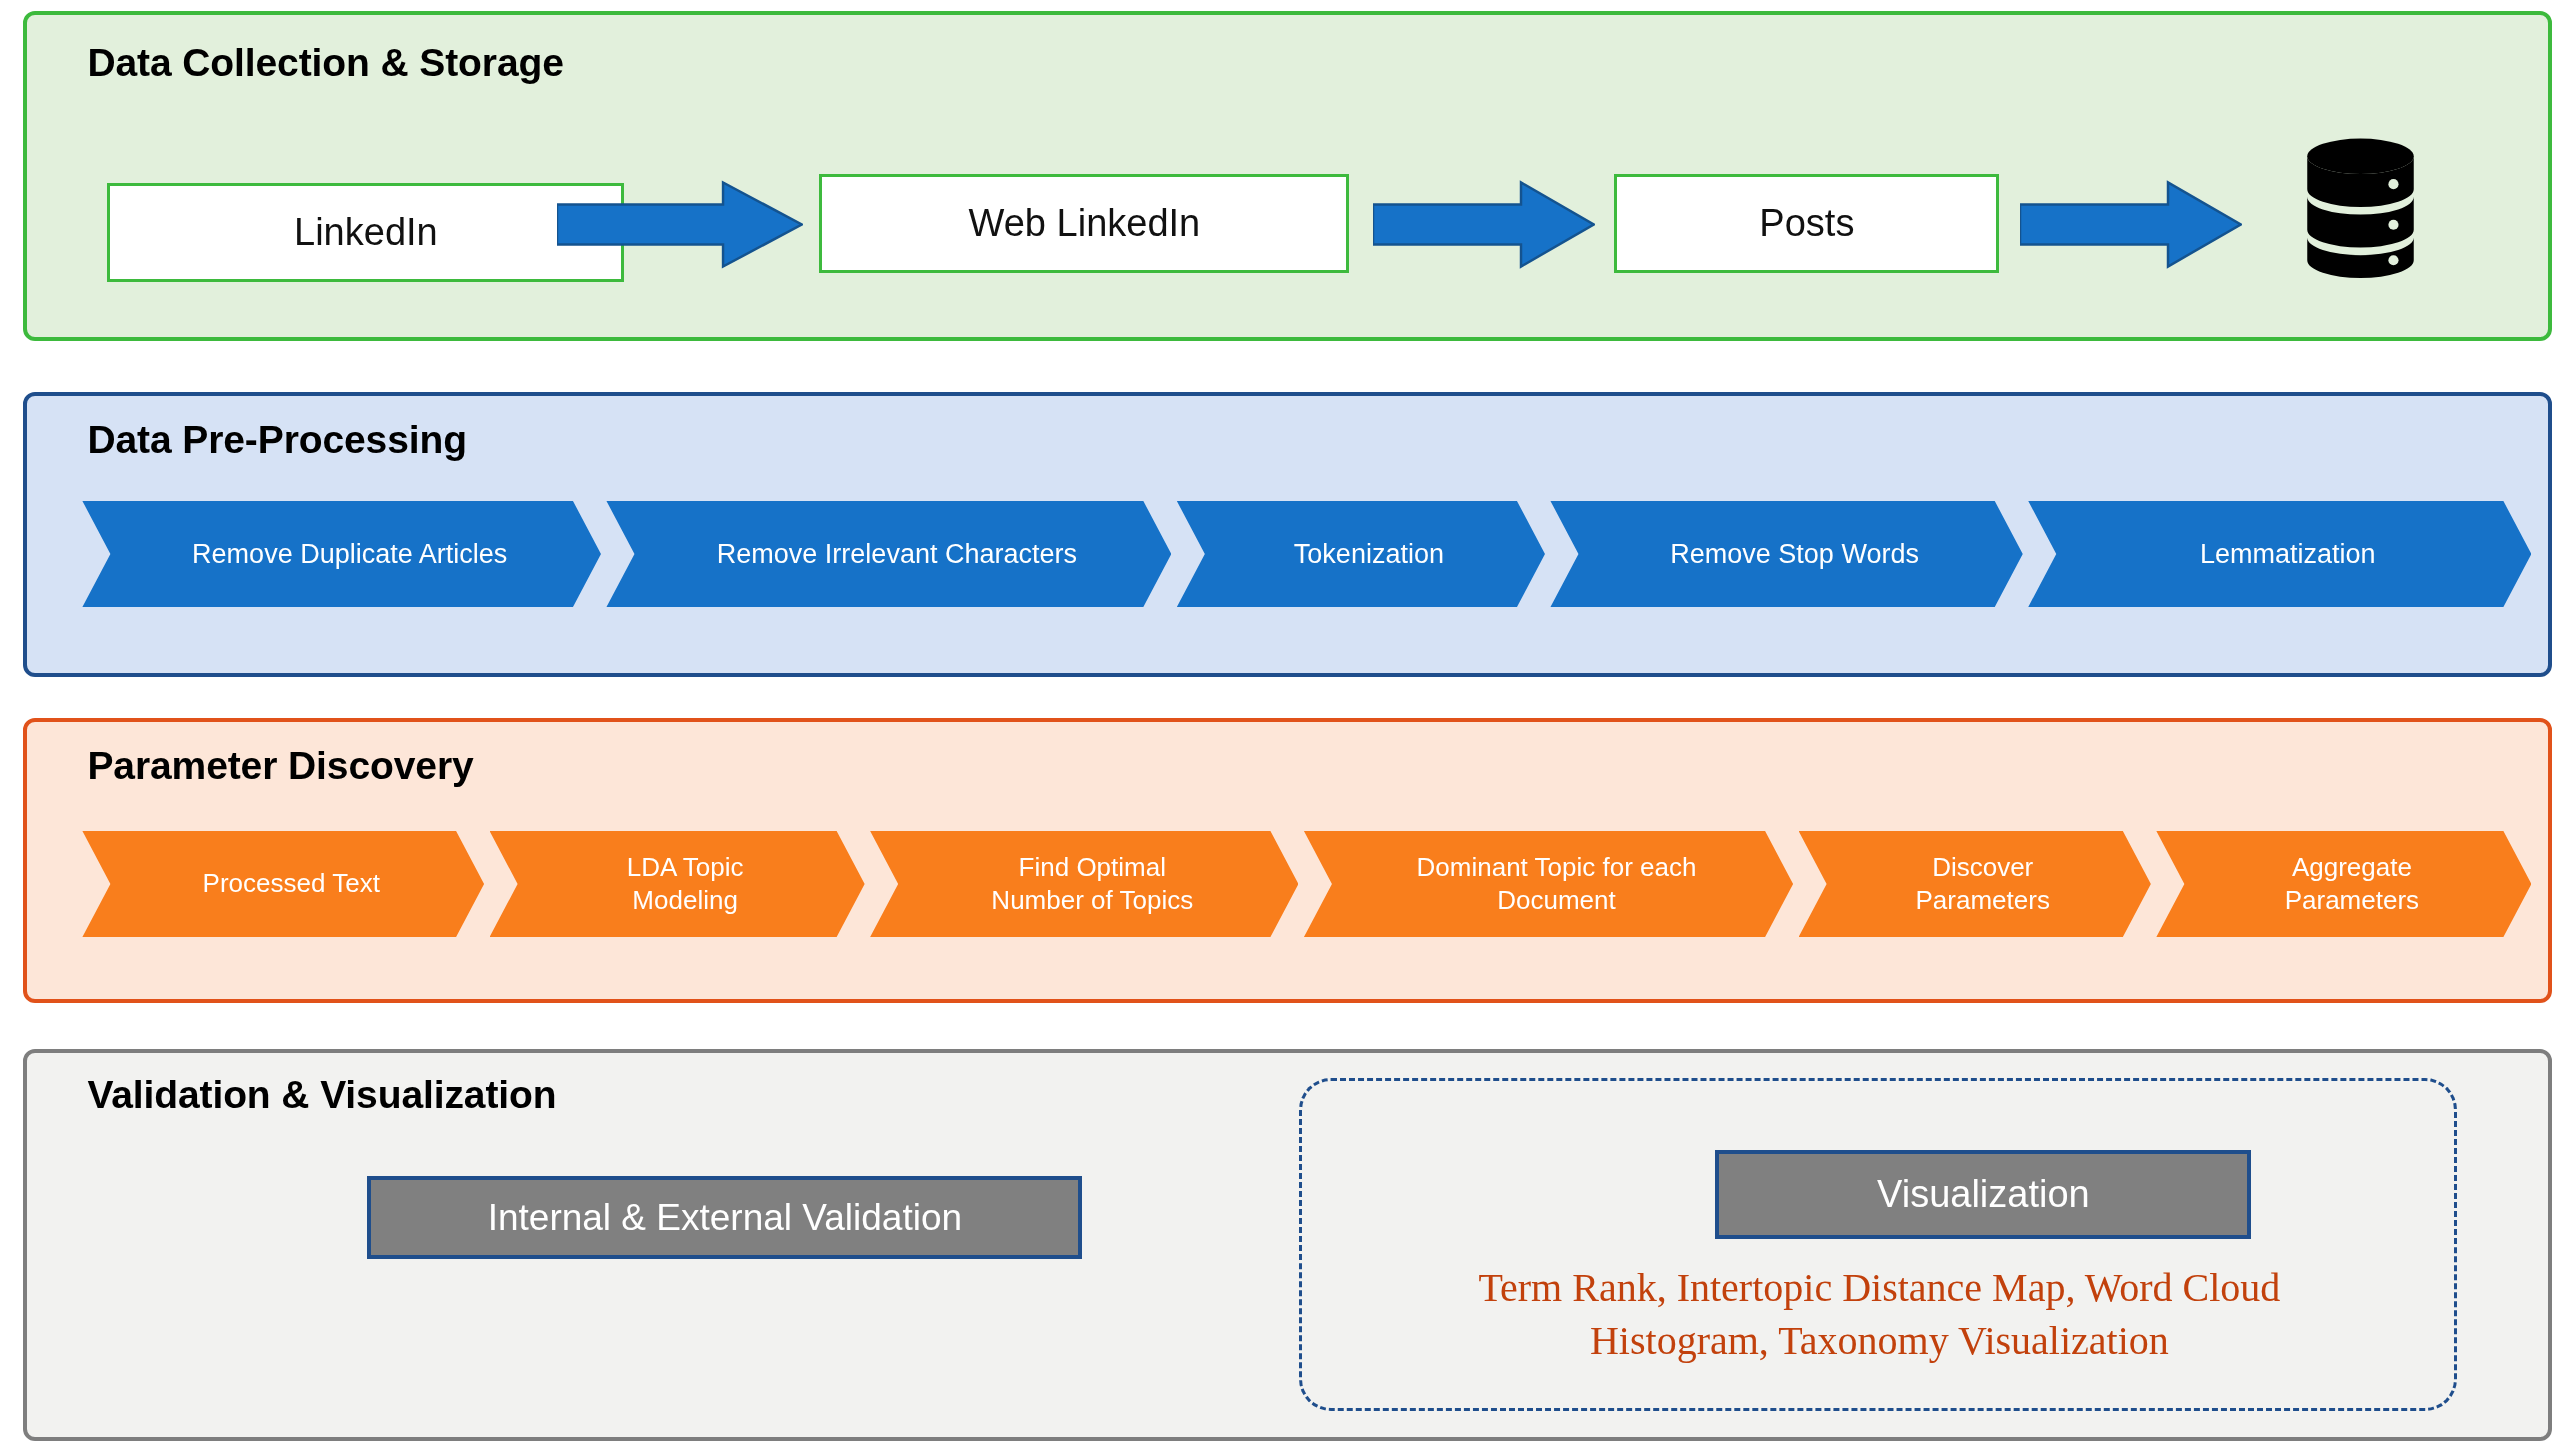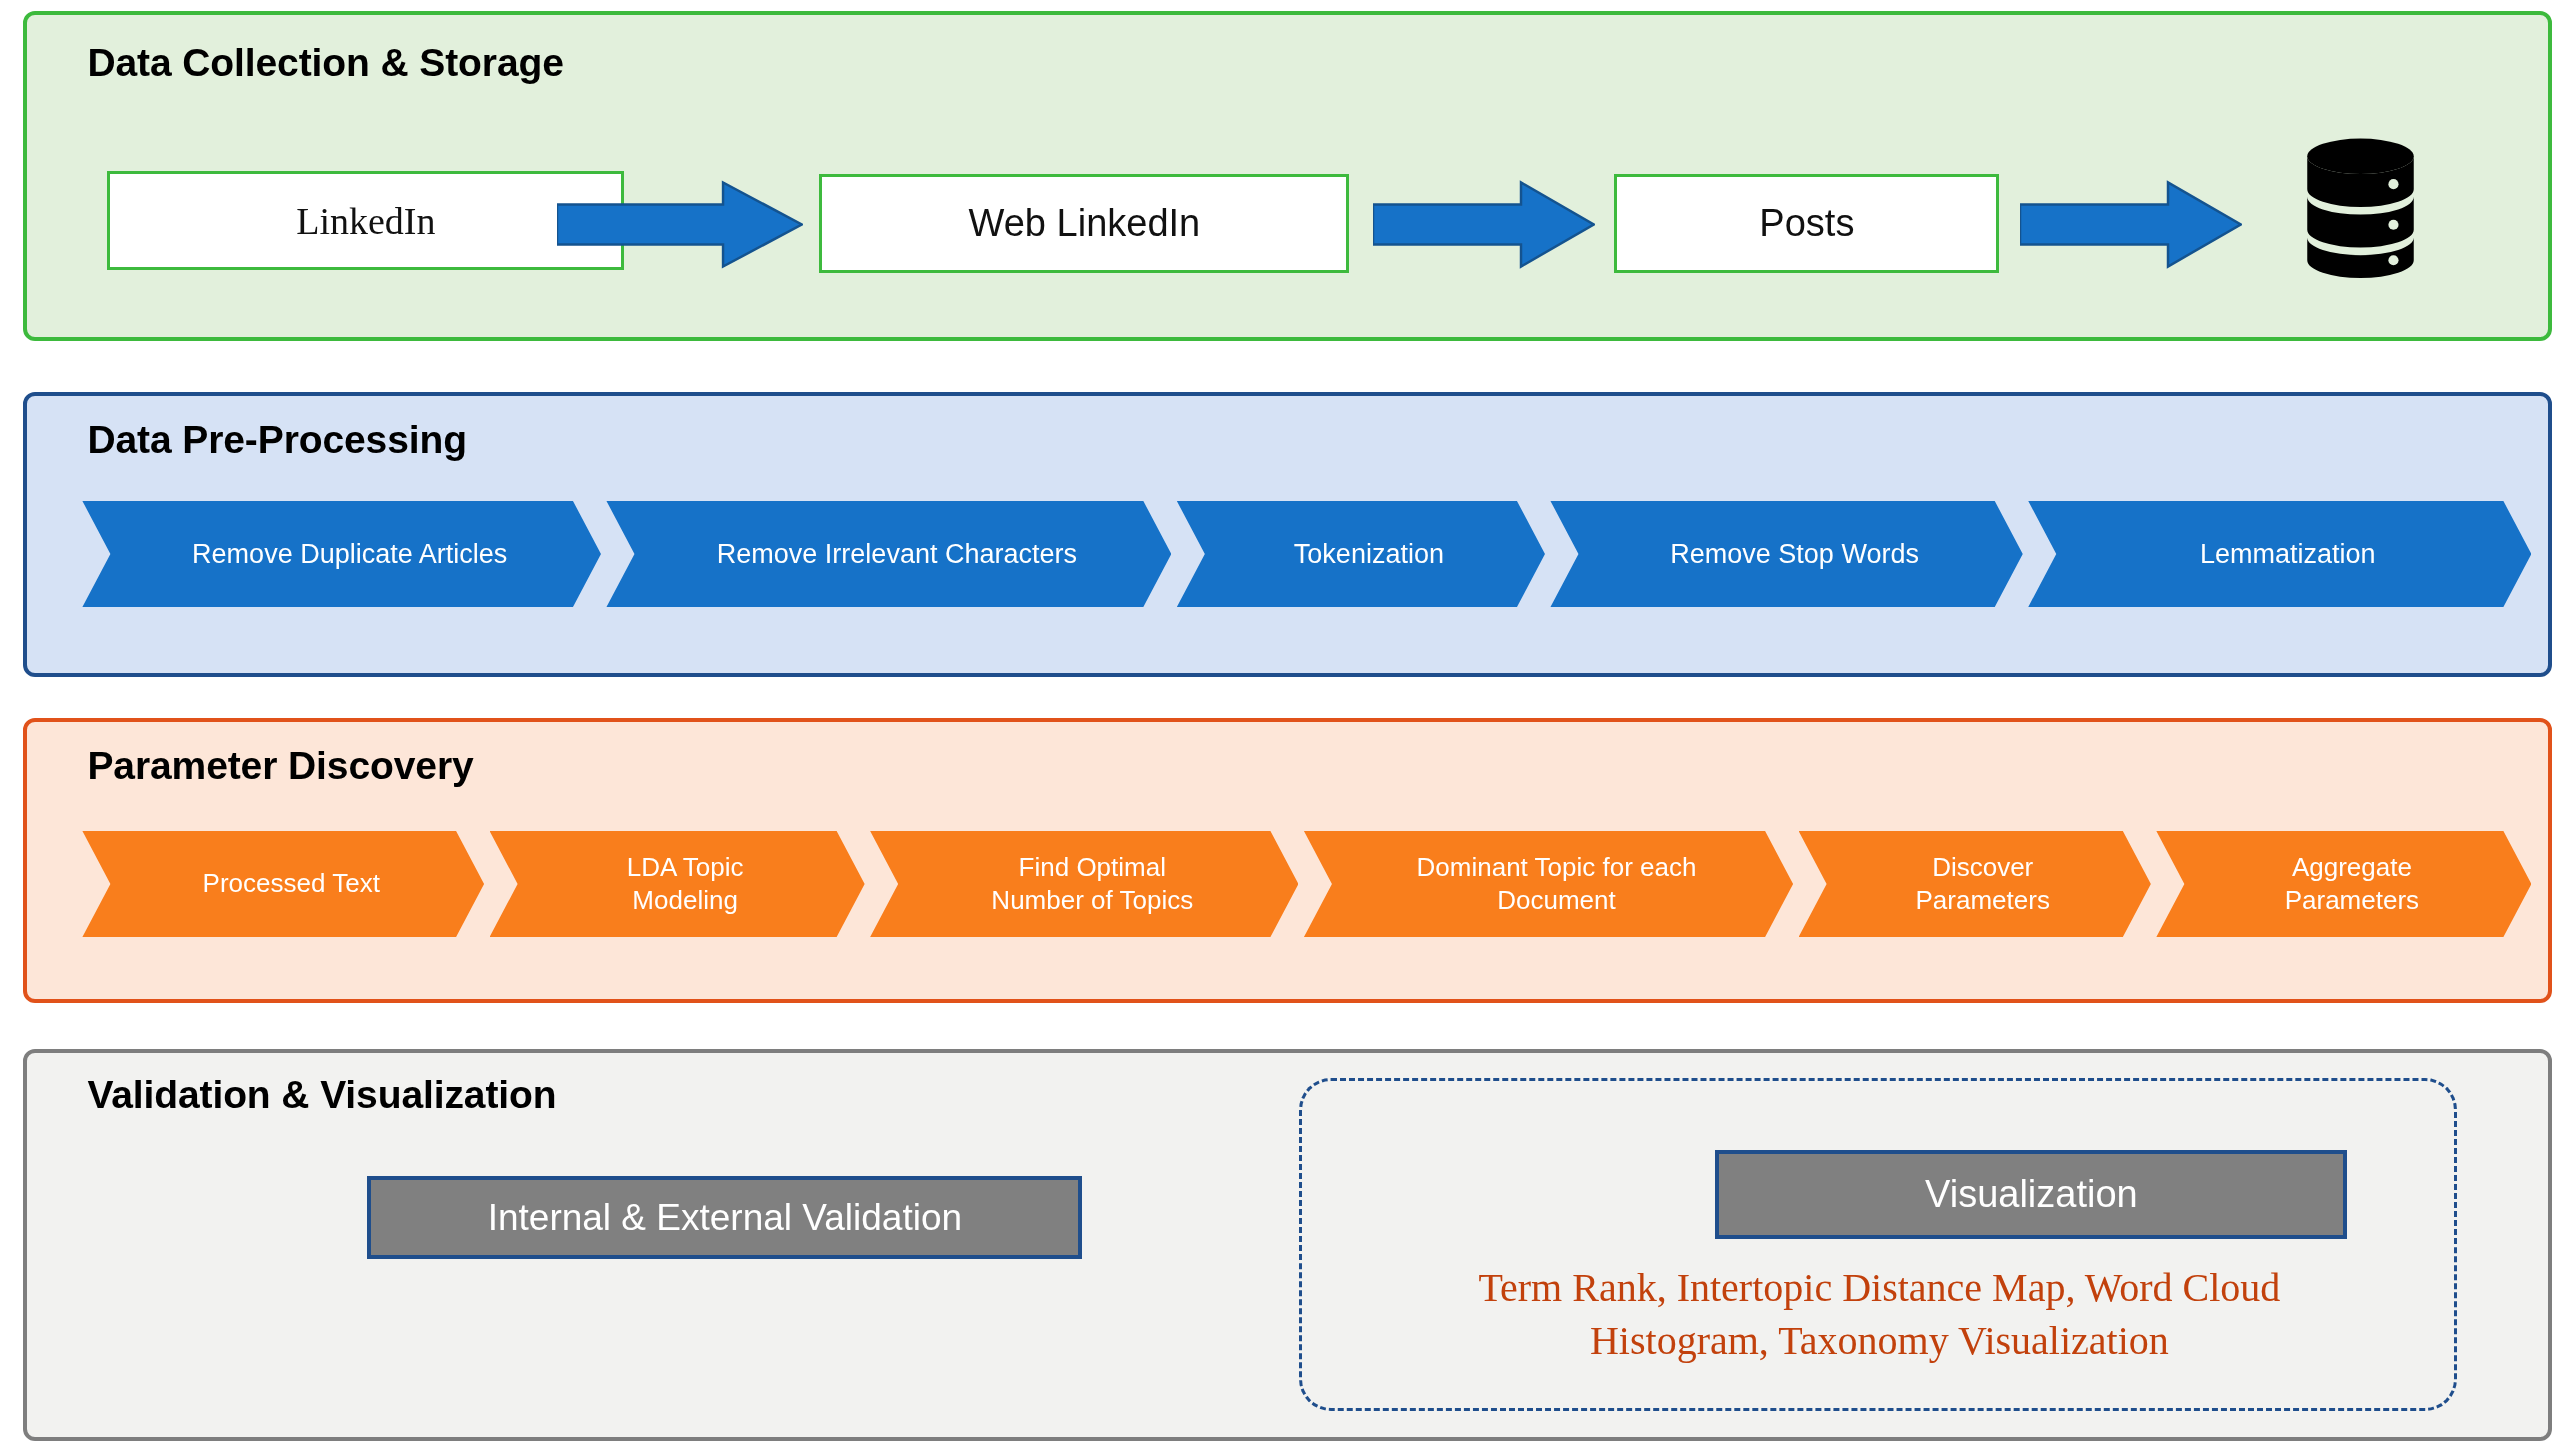--- a/index.html
+++ b/index.html
@@ -46,21 +46,21 @@
   .wbox {
     position: absolute;
     background: #ffffff;
     border: 3.7px solid #3DBA3D;
     display: flex;
     align-items: center;
     justify-content: center;
     font-size: 38px;
     color: #111111;
   }
-  #box-linkedin   { left: 80px;  top: 156px; width: 517px;  height: 99px; font-family: Liberation Serif, serif; }
+  #box-linkedin   { left: 80px;  top: 168px; width: 517px;  height: 99px; }
   #box-webscrape  { left: 792px; top: 159px; width: 530px;  height: 99px; }
   #box-posts      { left: 1587px; top: 159px; width: 385px;  height: 99px; }
 
   .blkarrow { position: absolute; }
   #arrow-1 { left: 530px;  top: 165px; width: 246px; height: 89px; }
   #arrow-2 { left: 1346px; top: 165px; width: 222px; height: 89px; }
   #arrow-3 { left: 1993px; top: 165px; width: 222px; height: 89px; }
 
   #db-icon { position: absolute; left: 2269px; top: 121px; width: 129px; height: 142px; }
 
@@ -135,21 +135,21 @@
   #box-internal-external { left: 340px; top: 123px; width: 715px; height: 83px; }
 
   #dashed-viz {
     position: absolute;
     left: 1272px; top: 25px;
     width: 1158px; height: 333px;
     border: 3.1px dashed #1F4E8C;
     border-radius: 32px;
   }
   #box-visualization {
-    left: 1688px; top: 97px; width: 632px; height: 89px;
+    left: 1688px; top: 97px; width: 536px; height: 89px;
   }
   #box-visualization { font-size: 38px; }
 
   #viz-caption {
     position: absolute;
     left: 1285px; top: 209px;
     width: 1134px;
     text-align: center;
     font-size: 40px;
     line-height: 1.32;

